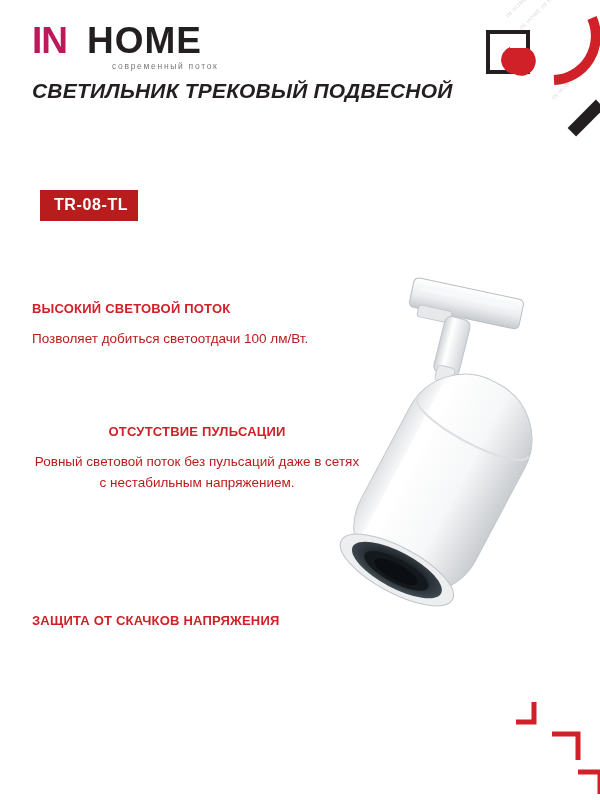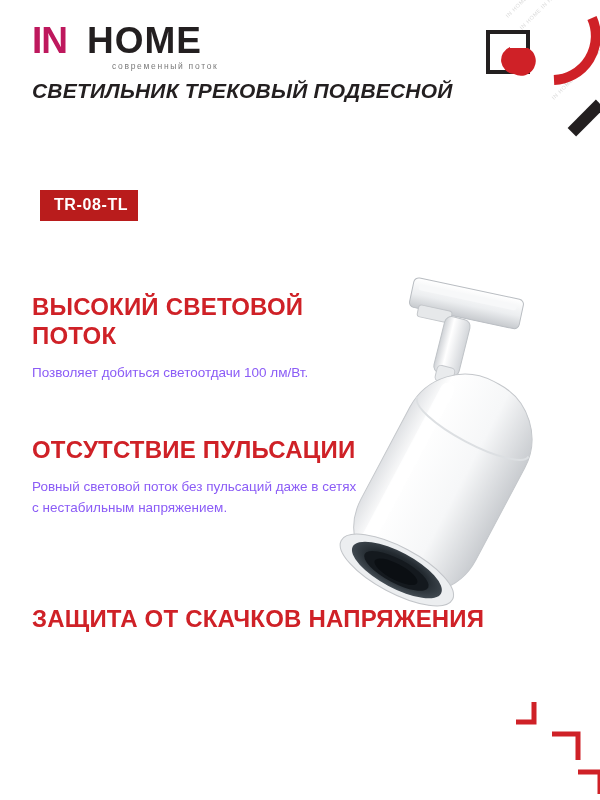--- a/index.html
+++ b/index.html
@@ -89,35 +89,35 @@
     padding: 6px 10px 7px 14px;
     margin-left: 8px;
   }
 
   
   .feature {
     position: absolute;
     left: 32px;
   }
   .feature h3 {
-    margin: 8px 0 12px 0;
+    margin: 16px 0 12px 0;
     color: #cf2127;
-    font-size: 24px;
+    font-size: 13px;
     font-weight: bold;
     line-height: 1.2;
     letter-spacing: 0.2px;
   }
   .feature p {
     margin: 0;
-    color: #8b5cf6;
+    color: #b91c1c;
     font-size: 13.5px;
     line-height: 1.55;
   }
   #feature-1 { top: 285px; width: 300px; }
-  #feature-2 { top: 428px; width: 330px; }
+  #feature-2 { top: 408px; width: 330px; text-align: center; }
   #feature-3 { top: 597px; width: 500px; }
 
   
   .product {
     position: absolute;
     left: 300px;
     top: 255px;
     width: 300px;
     height: 400px;
   }

